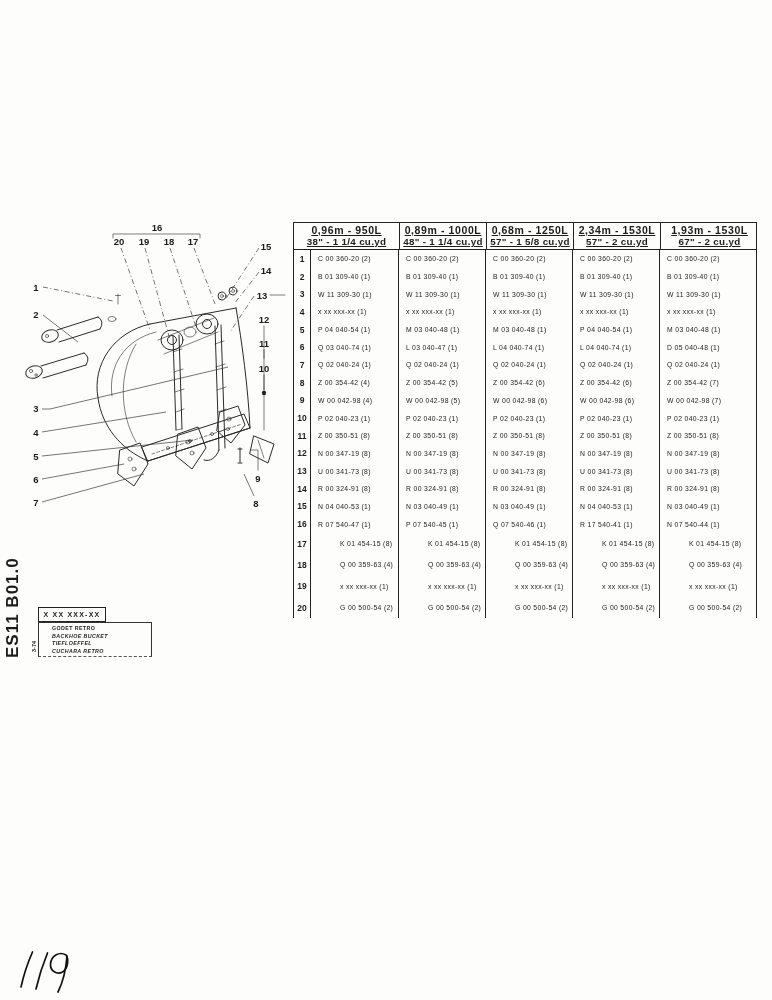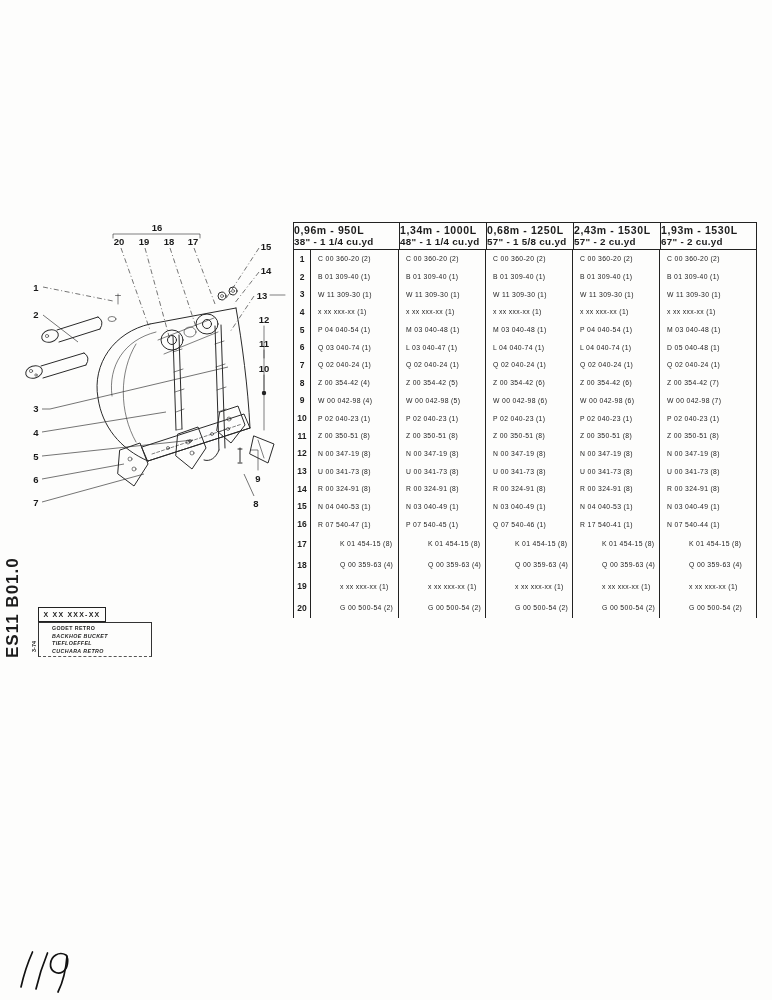--- a/index.html
+++ b/index.html
@@ -1,21 +1,21 @@
 <!DOCTYPE html>
 <html><head>
 <meta charset="utf-8">
 <style>
   html,body{margin:0;padding:0;background:#e8e8e8;}
   .sheet{position:relative;width:772px;height:1000px;background:#fdfdfc;overflow:hidden;
          font-family:"Liberation Sans",sans-serif;color:#1c1c1c;}
   
   .ptable{position:absolute;left:293px;top:222px;width:464px;}
   .thead{display:grid;grid-template-columns:105px 87px 87px 87px 98px;border:1.6px solid #222;box-sizing:border-box;}
-  .hcell{border-left:1.4px solid #222;text-align:left;padding:1px 0 2px;}
+  .hcell{border-left:1.4px solid #222;text-align:center;padding:1px 0 2px;text-decoration:underline;}
   .hcell:first-child{border-left:none;}
   .h1{font-size:10.5px;font-weight:700;letter-spacing:.6px;white-space:nowrap;}
   .h2{font-size:9.8px;font-weight:700;letter-spacing:.3px;white-space:nowrap;}
   .tbody{border-left:1.4px solid #222;border-right:1.4px solid #222;box-sizing:border-box;}
   .trow{display:grid;grid-template-columns:17px 87px 87px 87px 87px 96px;height:17.7px;}
   .trow.tall{height:21.3px;}
   .rn{font-size:8.5px;font-weight:700;border-right:1px solid #222;display:flex;align-items:center;justify-content:center;}
   .cell{font-size:6.8px;letter-spacing:.35px;padding-left:7px;border-left:1px solid #222;
         display:flex;align-items:center;white-space:nowrap;}
   .cell:nth-child(2){border-left:none;}
@@ -167,29 +167,29 @@
     <text class="co" x="18" y="294" text-anchor="middle">7</text>
   </svg>
 
   <div class="ptable">
     <div class="thead">
         <div class="hcell">
           <div class="h1">0,96m - 950L</div>
           <div class="h2">38" - 1 1/4 cu.yd</div>
         </div>
         <div class="hcell">
-          <div class="h1">1,34m - 1000L</div>
+          <div class="h1">0,89m - 1000L</div>
           <div class="h2">48" - 1 1/4 cu.yd</div>
         </div>
         <div class="hcell">
           <div class="h1">0,68m - 1250L</div>
           <div class="h2">57" - 1 5/8 cu.yd</div>
         </div>
         <div class="hcell">
-          <div class="h1">2,43m - 1530L</div>
+          <div class="h1">2,34m - 1530L</div>
           <div class="h2">57" -  2  cu.yd</div>
         </div>
         <div class="hcell">
           <div class="h1">1,93m - 1530L</div>
           <div class="h2">67" - 2 cu.yd</div>
         </div>
       </div>
     <div class="tbody">
         <div class="trow">
           <div class="rn">1</div>

